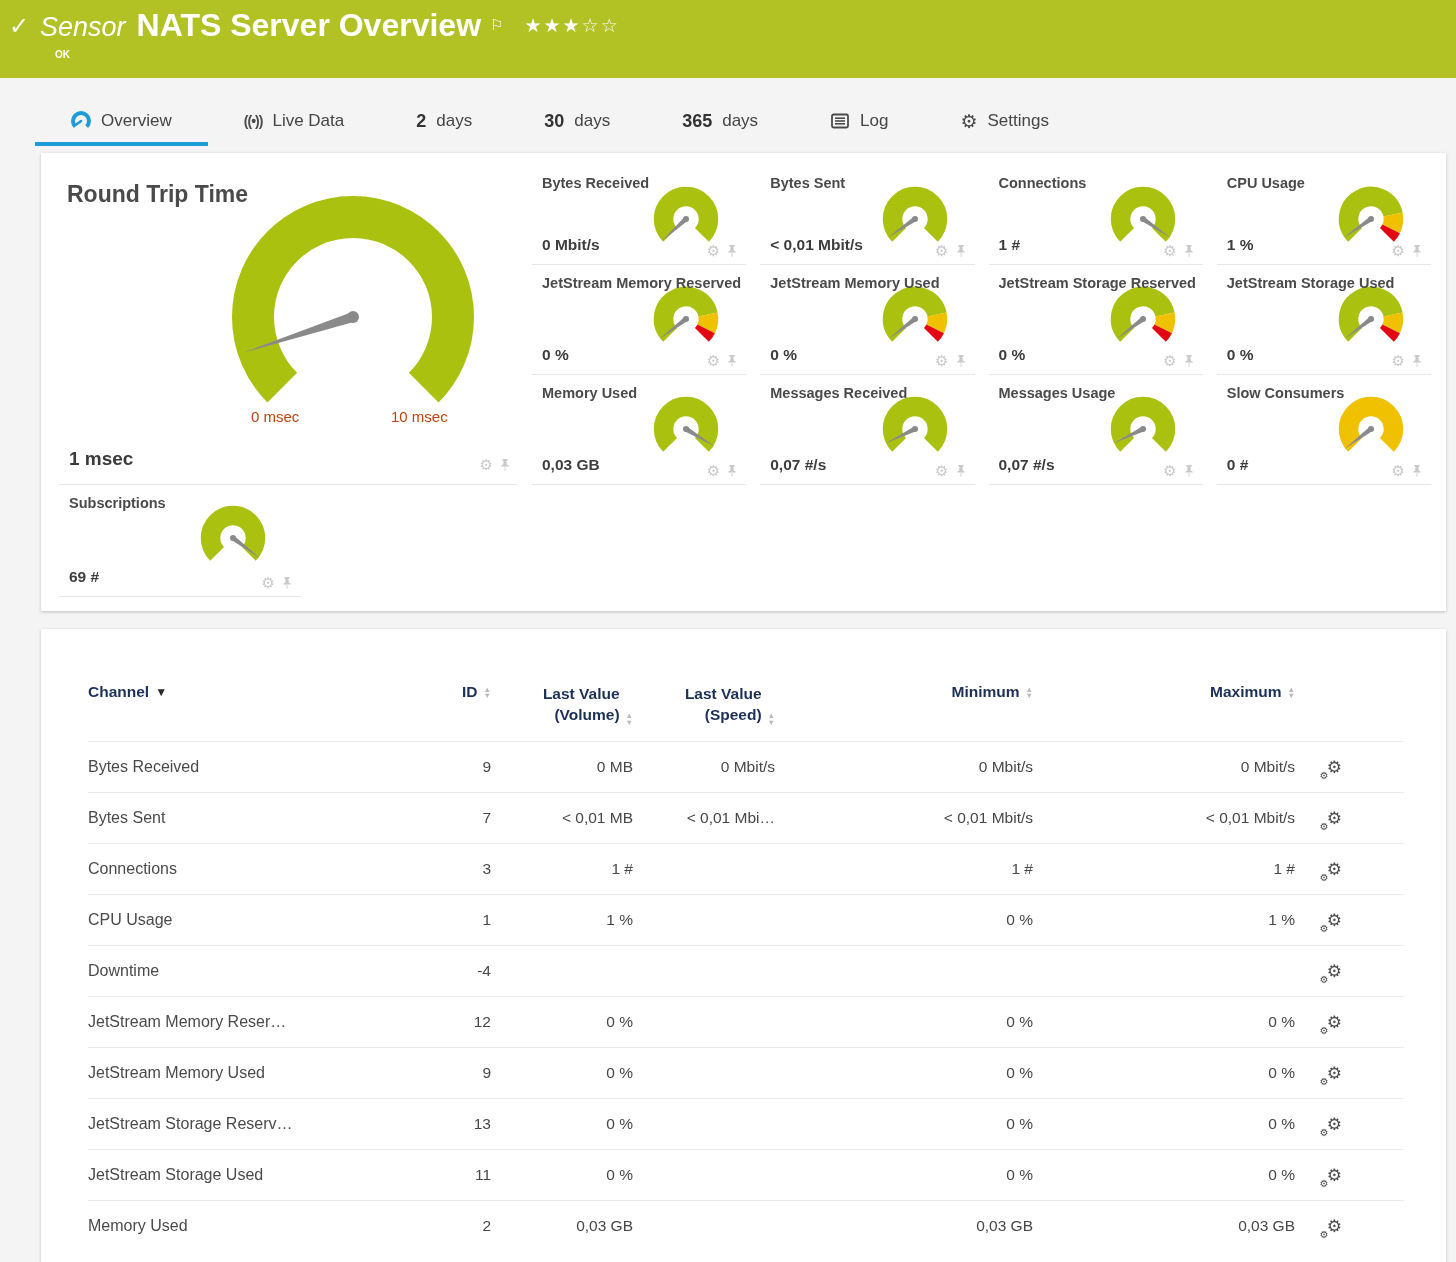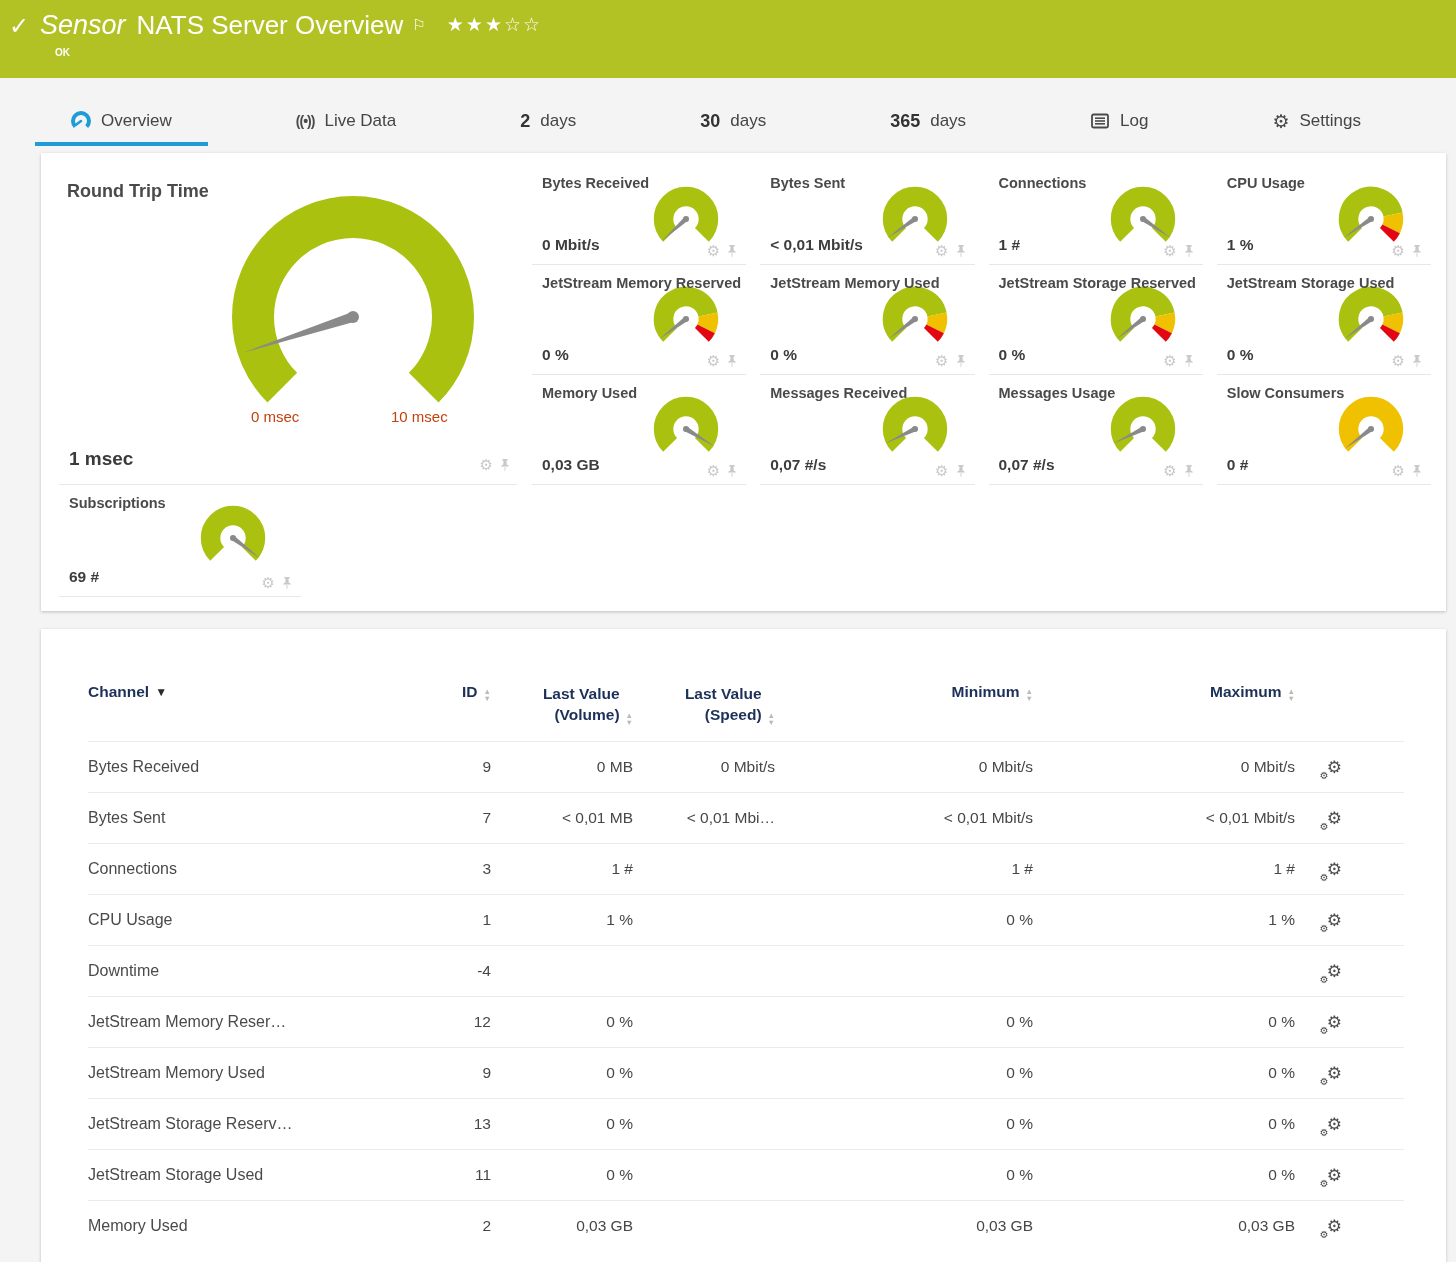--- a/index.html
+++ b/index.html
@@ -10,26 +10,26 @@
   html,body{margin:0;padding:0}
   body{
     width:1456px;height:1262px;overflow:hidden;background:#f4f4f4;
     font-family:"Liberation Sans","DejaVu Sans",sans-serif;color:#3c3c3c;
   }
   
   .statusbar{height:78px;background:var(--green);color:#fff;position:relative;padding:10px 0 0 40px}
   .check{position:absolute;left:9px;top:12px;font-size:24px;font-weight:bold}
   .title-row{display:flex;align-items:baseline;gap:11px;line-height:30px}
   .sensor-word{font-style:italic;font-size:27px}
-  .sensor-name{font-weight:normal;font-size:26px}
+  .sensor-name{font-weight:bold;font-size:32px}
   .flag{font-size:15px;align-self:flex-start;margin-left:-2px;cursor:pointer}
   .stars{font-size:19px;letter-spacing:2px;margin-left:10px;cursor:pointer;align-self:center}
   .status-row{font-size:10px;font-weight:bold;margin:7px 0 0 15px}
   
-  .tabs{display:flex;justify-content:space-between;height:46px;margin:22px 15px 0 0;padding:0 44px 0 35px}
+  .tabs{display:flex;height:46px;margin:22px 15px 0 0;padding:0 44px 0 35px}
   .tab{display:flex;align-items:center;gap:10px;padding:0 36px;font-size:17px;color:#454545;
        border-bottom:4px solid transparent;cursor:pointer;white-space:nowrap}
   .tab.active{border-bottom-color:var(--blue)}
   .tab-num{font-weight:bold;font-size:18px;color:#333}
   .tab-icon{width:20px;height:20px;flex:0 0 auto}
   .tab-icon-gauge .arc{stroke:var(--blue)}
   .tab-icon-gauge .ndl{stroke:var(--blue)}
   .broadcast{font-size:14px;font-weight:bold;color:#4a4a4a;letter-spacing:-1px}
   .gear-glyph{font-size:19px;color:#4a4a4a;font-style:normal}
   
@@ -41,36 +41,36 @@
   }
   .tile{position:relative;margin:0 7px;border-bottom:1px solid var(--tile-line)}
   .tile-title{font-size:14.5px;font-weight:bold;color:#4a4a4a;padding:10px 0 0 10px;position:relative;z-index:2}
   .tile .gauge{position:absolute;right:12px;top:13px;width:96px;height:82px}
   .tile-value{position:absolute;left:10px;bottom:10px;font-size:15.5px;font-weight:bold;color:#3d3d3d}
   .tile-icons{position:absolute;right:8px;bottom:4px;display:flex;gap:6px;align-items:center;color:var(--icon-gray)}
   .tile-icons .gear{font-size:15px;cursor:pointer}
   .tile-icons .pin{width:12px;height:14px;fill:var(--icon-gray);cursor:pointer}
   
   .tile-main{grid-row:1/4;grid-column:1;margin:0 8px 0 10px}
-  .tile-main .tile-title{font-size:18px;padding:16px 0 0 8px}
+  .tile-main .tile-title{font-size:23px;padding:16px 0 0 8px}
   .main-gauge-wrap{position:absolute;right:14px;top:24px;width:300px;height:248px}
   .main-gauge-wrap svg{width:300px;height:248px;display:block}
   .scale-label{position:absolute;font-size:15px;color:#c2410c}
   .scale-min{left:48px;bottom:12px}
   .scale-max{left:188px;bottom:12px}
   .tile-value.big{font-size:19px;bottom:14px;color:#3a3a3a}
   .tile-main .tile-icons{bottom:10px;right:6px}
   
   .tile-sub{grid-row:4;grid-column:1;width:242px;margin-left:10px}
   .tile-sub .gauge{right:auto;left:126px;top:12px}
   
   .panel-table{margin-top:18px;height:640px;padding:54px 42px 0 47px}
   table{width:100%;border-collapse:collapse;table-layout:fixed}
   th{color:var(--navy);font-size:15.5px;font-weight:bold;padding:0 0 16px 0;vertical-align:top;cursor:pointer}
-  .th-inner{display:flex;justify-content:flex-end;align-items:flex-end;gap:6px}
+  .th-inner{display:flex;justify-content:flex-end;align-items:center;gap:6px}
   .th-left .th-inner{justify-content:flex-start;align-items:center}
   .th-narrow .th-inner{align-items:flex-end}
   .th-narrow .lbl{display:inline-block;width:88px;text-align:right;line-height:21px}
   .sort-desc{color:#2a2a2a;font-size:12px}
   .sorters{display:inline-flex;flex-direction:column;font-size:7.5px;color:#b9b9b9;line-height:6.5px;transform:translateY(1px)}
   tbody td{font-size:15.5px;color:#474747;height:51px;border-top:1px solid #ebebeb;padding:0}
   td.num{text-align:right}
   td.col-channel{font-size:16px;color:#4a4a4a}
   td.col-actions{text-align:right;padding-right:62px}
   .row-gears{position:relative;font-size:17px;color:#4d4d4d;cursor:pointer;display:inline-block}

